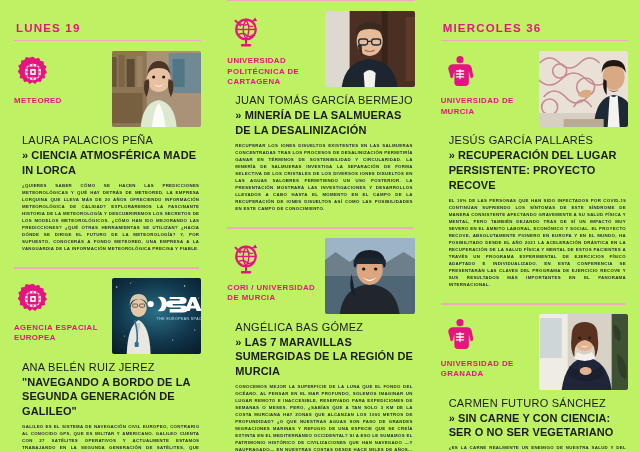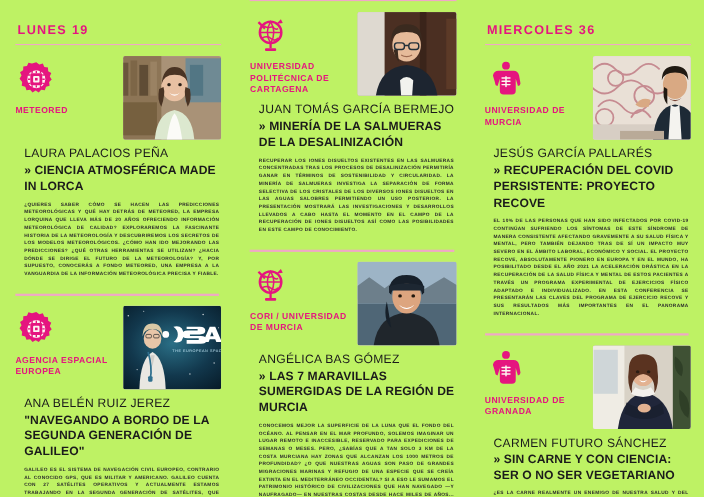--- a/index.html
+++ b/index.html
@@ -379,21 +379,21 @@
             <path d="M68 22 q0-13 12-13 q12 0 12 13 q-2-7-12-7 q-10 0-12 7z" fill="#201912"></path>
             <path d="M70 28 q-2 10 3 16 q0-9 0-14z" fill="#201912"></path>
             <path d="M74 38 q6 4 12 0 q-6 6-12 0z" fill="#7a4536"></path>
             <path d="M76 44 q4 4 8 0 l2 32 h-12z" fill="#f4f3ef"></path>
             <path d="M44 44 q6-8 14-4 l-2 6 q-8 2-12-2z" fill="#d9a983"></path>
             <rect x="30" y="68" width="40" height="8" fill="#b9aa98"></rect>
           </svg>
         </div>
       </div>
       <div class="speaker">JESÚS GARCÍA PALLARÉS</div>
-      <div class="talk">» RECUPERACIÓN DEL COVID PERSISTENTE: PROYECTO RECOVE</div>
+      <div class="talk">» RECUPERACIÓN DEL LUGAR PERSISTENTE: PROYECTO RECOVE</div>
       <div class="desc">EL 10% DE LAS PERSONAS QUE HAN SIDO INFECTADOS POR COVID-19 CONTINÚAN SUFRIENDO LOS SÍNTOMAS DE ESTE SÍNDROME DE MANERA CONSISTENTE AFECTANDO GRAVEMENTE A SU SALUD FÍSICA Y MENTAL, PERO TAMBIÉN DEJANDO TRAS DE SÍ UN IMPACTO MUY SEVERO EN EL ÁMBITO LABORAL, ECONÓMICO Y SOCIAL. EL PROYECTO RECOVE, ABSOLUTAMENTE PIONERO EN EUROPA Y EN EL MUNDO, HA POSIBILITADO DESDE EL AÑO 2021 LA ACELERACIÓN DRÁSTICA EN LA RECUPERACIÓN DE LA SALUD FÍSICA Y MENTAL DE ESTOS PACIENTES A TRAVÉS UN PROGRAMA EXPERIMENTAL DE EJERCICIOS FÍSICO ADAPTADO E INDIVIDUALIZADO. EN ESTA CONFERENCIA SE PRESENTARÁN LAS CLAVES DEL PROGRAMA DE EJERCICIO RECOVE Y SUS RESULTADOS MÁS IMPORTANTES EN EL PANORAMA INTERNACIONAL.</div>
     </div>
 
     <div class="session-rule"></div>
 
     <div class="session">
       <div class="session-top">
         <div class="org">
           <span class="org-icon">
             <svg viewBox="0 0 40 40" xmlns="http://www.w3.org/2000/svg">

